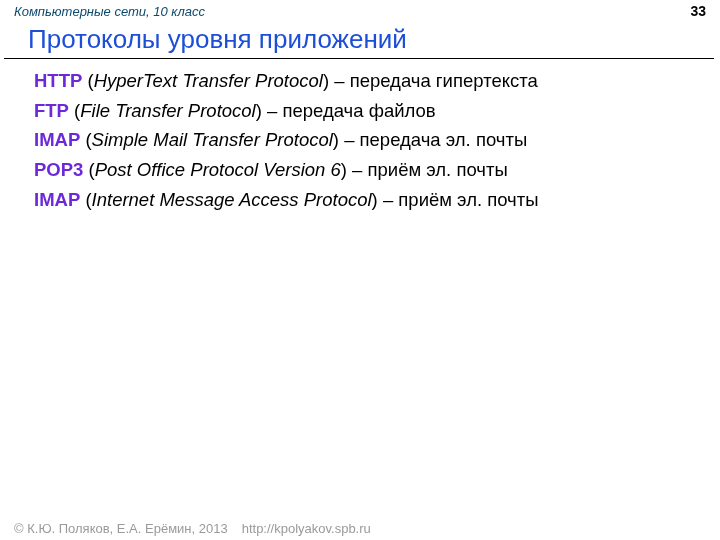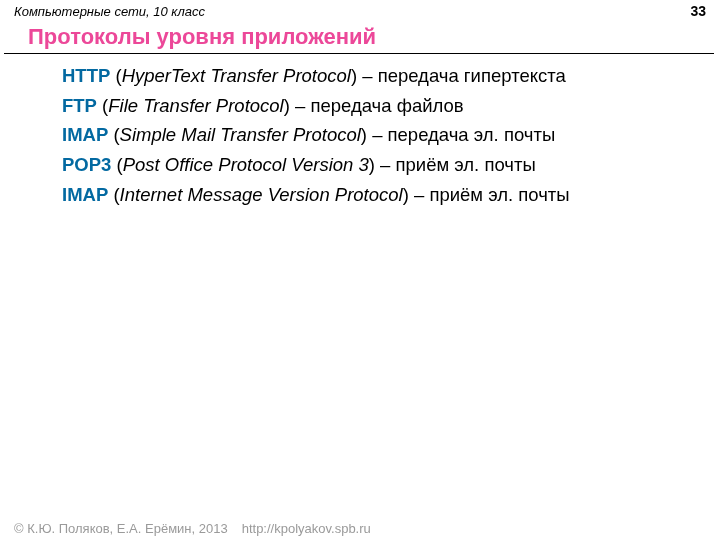--- a/index.html
+++ b/index.html
@@ -13,50 +13,49 @@
     }
     .header-band {
       height: 22px;
       display: flex;
       align-items: center;
       justify-content: space-between;
       padding: 0 14px 0 14px;
     }
     .subject {
       font-style: italic;
-      color: #000000;
+      color: #0c4a6e;
       font-size: 13px;
     }
     .page-num {
       color: #000;
       font-size: 14px;
       font-weight: bold;
       text-align: center;
     }
     .title {
-      font-size: 22px;
-      font-weight: bold;
-      color: #ec4899;
+      font-size: 26px;
+      font-weight: normal;
+      color: #1d4ed8;
       padding: 2px 0 3px 24px;
       border-bottom: 1.5px solid #000;
       margin: 0 6px 0 4px;
     }
     .content {
       padding: 8px 0 0 34px;
     }
     .proto-line {
       font-size: 18.5px;
       color: #000;
       line-height: 1.55;
       margin-bottom: 1px;
     }
     .proto-name {
-      color: #0369a1;
+      color: #6d28d9;
       font-weight: bold;
-      margin-left: 28px;
     }
     .proto-full {
       font-style: italic;
       margin-top: 35px;
     }
     .footer {
       position: absolute;
       bottom: 4px;
       left: 14px;
       color: #9a9a9a;
@@ -85,25 +84,25 @@
     (<span class="proto-full">File Transfer Protocol</span>) –
     <span>передача файлов</span>
   </div>
   <div class="proto-line">
     <span class="proto-name">IMAP</span>
     (<span class="proto-full">Simple Mail Transfer Protocol</span>) –
     <span>передача эл. почты</span>
   </div>
   <div class="proto-line">
     <span class="proto-name">POP3</span>
-    (<span class="proto-full">Post Office Protocol Version 3</span>) –
+    (<span class="proto-full">Post Office Protocol Version 6</span>) –
     <span>приём эл. почты</span>
   </div>
   <div class="proto-line">
     <span class="proto-name">IMAP</span>
-    (<span class="proto-full">Internet Message Version Protocol</span>) –
+    (<span class="proto-full">Internet Message Access Protocol</span>) –
     <span>приём эл. почты</span>
   </div>
 </div>
 
 <div class="footer">
   <span>© К.Ю. Поляков, Е.А. Ерёмин, 2013</span><span class="sep"></span><span>http://kpolyakov.spb.ru</span>
 </div>
 
 </body></html>

